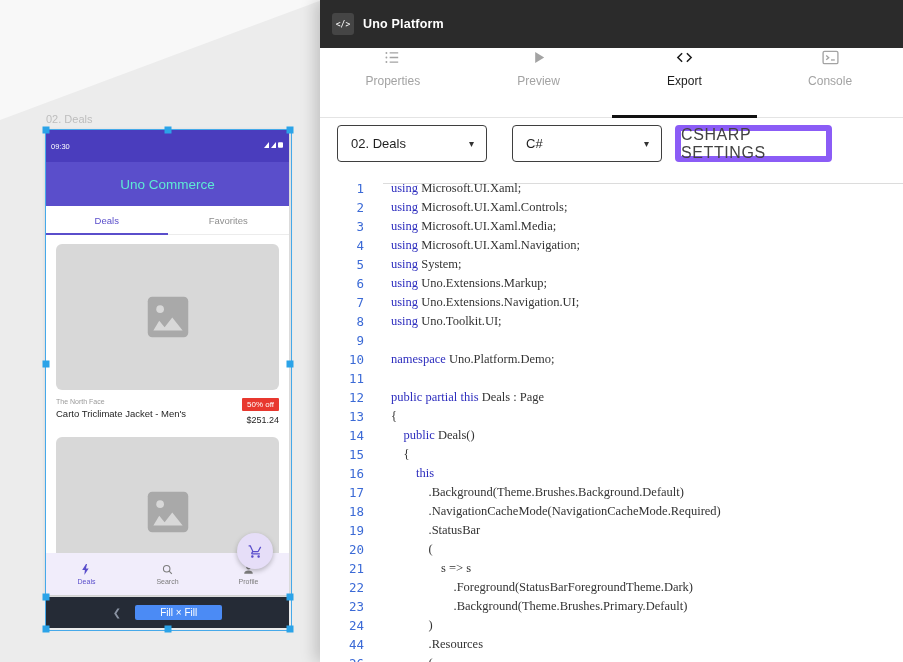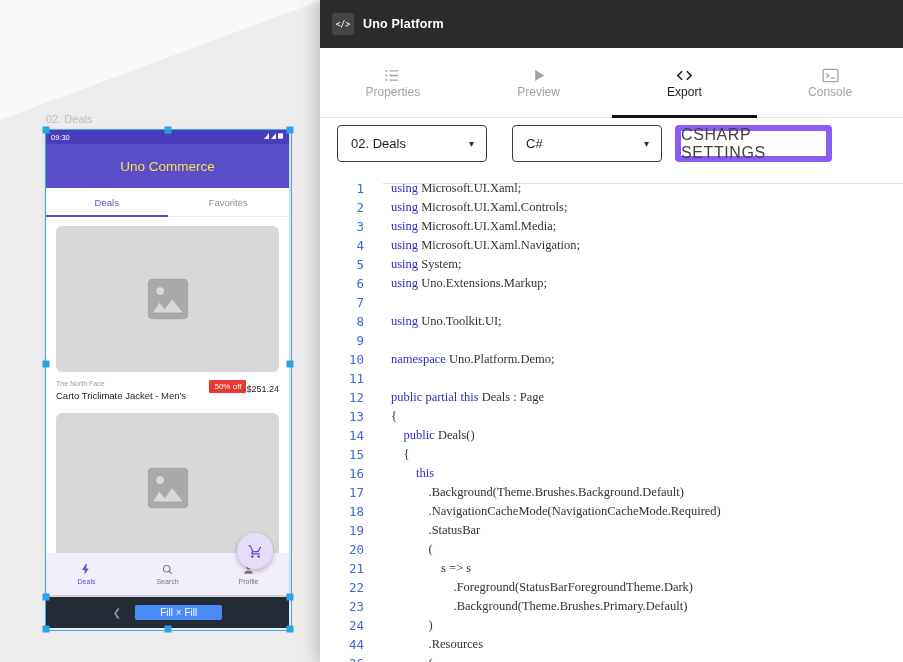--- a/index.html
+++ b/index.html
@@ -7,36 +7,36 @@
         font-family:"Liberation Sans",sans-serif;background:#ececec;}
 
   
   .canvas{position:absolute;inset:0;background:#ececec;}
   .wedge{position:absolute;left:0;top:0;width:322px;height:120px;background:#f8f8f8;
          clip-path:polygon(0 0,100% 0,0 100%);}
   .artboard-label{position:absolute;left:46px;top:113px;font-size:11px;color:#bdbdbd;}
 
   .phone{position:absolute;left:46px;top:130px;width:243px;height:465px;background:#fff;
          overflow:hidden;box-shadow:0 1px 4px rgba(0,0,0,.18);}
-  .statusbar{height:14px;background:#4a3dbd;color:#fff;font-size:7.5px;display:flex;
+  .statusbar{height:32px;background:#4a3dbd;color:#fff;font-size:7.5px;display:flex;
              align-items:center;justify-content:space-between;padding:0 5px;}
-  .appbar{height:44px;background:#5a4ecb;color:#fde047;display:flex;align-items:center;
+  .appbar{height:44px;background:#5a4ecb;color:#5eead4;display:flex;align-items:center;
           justify-content:center;font-size:13.5px;}
   .ptabs{height:28px;display:flex;border-bottom:1px solid #ececec;background:#fff;}
   .ptab{flex:1;display:flex;align-items:center;justify-content:center;font-size:9.5px;
         color:#8f8f8f;position:relative;cursor:pointer;}
   .ptab.active{color:#5a4ecb;}
   .ptab.active::after{content:"";position:absolute;left:0;right:0;bottom:-1px;height:2px;background:#5a4ecb;}
   .card-img{margin:9px 10px 0;height:146px;background:#d8d8d8;border-radius:6px;
             display:flex;align-items:center;justify-content:center;}
   .card-img.c2{margin-top:8px;height:150px;}
   .info-row{display:flex;justify-content:space-between;align-items:flex-start;padding:8px 10px 4px;}
   .brand{font-size:7px;color:#9a9a9a;}
   .pname{font-size:9.5px;color:#1f1f1f;margin-top:3px;}
-  .info-right{display:flex;align-items:flex-start;}
+  .info-right{display:flex;flex-direction:column;align-items:flex-end;}
   .badge{background:#e8382f;color:#fff;font-size:8px;padding:2px 5px;border-radius:1px;}
   .price{font-size:9px;color:#1f1f1f;margin-top:4px;}
   .pnav{position:absolute;left:0;right:0;bottom:0;height:42px;background:#f1edfb;display:flex;}
   .pnav-item{flex:1;display:flex;flex-direction:column;align-items:center;justify-content:center;
              gap:2px;font-size:7px;color:#7d7d7d;cursor:pointer;}
   .pnav-item.active{color:#5a4ecb;}
   .fab{position:absolute;right:16px;top:403px;width:36px;height:36px;border-radius:50%;
        background:#e6def8;display:flex;align-items:center;justify-content:center;
        box-shadow:0 2px 5px rgba(0,0,0,.25);color:#5a4ecb;cursor:pointer;}
 
@@ -52,22 +52,22 @@
   
   .panel{position:absolute;left:320px;top:0;width:583px;height:662px;background:#fff;
          box-shadow:-5px 0 14px rgba(0,0,0,.18);}
   .phead{height:48px;background:#2b2b2b;display:flex;align-items:center;gap:9px;padding:0 12px;}
   .plogo{width:22px;height:22px;background:#454545;border-radius:3px;color:#fff;font-size:8px;
          display:flex;align-items:center;justify-content:center;
          font-family:"DejaVu Sans Mono",monospace;}
   .phead-title{color:#fff;font-size:12.5px;font-weight:bold;letter-spacing:.2px;}
 
   .ptabs2{height:69px;display:flex;border-bottom:1px solid #e4e4e4;}
-  .ptab2{flex:1;display:flex;flex-direction:column;align-items:center;justify-content:center;
-         color:#a3a3a3;font-size:12px;position:relative;cursor:pointer;white-space:nowrap;}
+  .ptab2{flex:1;display:flex;flex-direction:column;align-items:center;justify-content:flex-start;
+         gap:7px;color:#a3a3a3;font-size:12px;position:relative;cursor:pointer;white-space:nowrap;}
   .ptab2.active{color:#1c1c1c;}
   .ptab2.active::after{content:"";position:absolute;bottom:-1px;left:0;right:0;height:3px;background:#111;}
 
   .dd{position:absolute;top:125px;height:37px;border:1.5px solid #3f3f3f;border-radius:4px;
       background:#fff;display:flex;align-items:center;justify-content:space-between;
       padding:0 12px 0 13px;font-size:13px;color:#1f1f1f;box-sizing:border-box;cursor:pointer;}
   .dd1{left:17px;width:150px;}
   .dd2{left:192px;width:150px;}
   .dd .caret{font-size:10px;color:#333;}
   .settings-btn{position:absolute;top:125px;left:355px;width:157px;height:37px;border:6px solid #8b5cf6;
@@ -260,20 +260,21 @@
           <div class="code-line">
             <span class="ln">5</span>
             <span class="ct"><span class="kw">using</span> System;</span>
           </div>
           <div class="code-line">
             <span class="ln">6</span>
             <span class="ct"><span class="kw">using</span> Uno.Extensions.Markup;</span>
           </div>
           <div class="code-line">
             <span class="ln">7</span>
+            <span class="ct"><span class="kw">using</span> Uno.Extensions.Navigation.UI;</span>
           </div>
           <div class="code-line">
             <span class="ln">8</span>
             <span class="ct"><span class="kw">using</span> Uno.Toolkit.UI;</span>
           </div>
           <div class="code-line">
             <span class="ln">9</span>
             <span class="ct"></span>
           </div>
           <div class="code-line">

